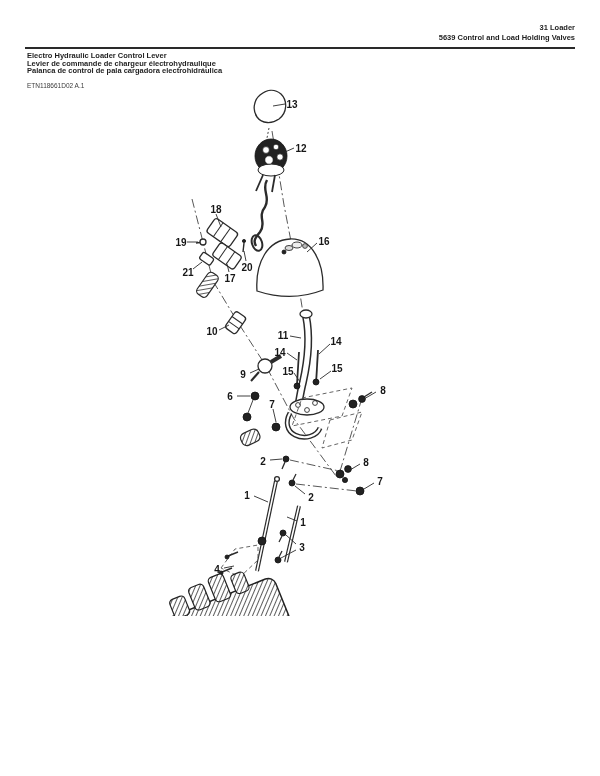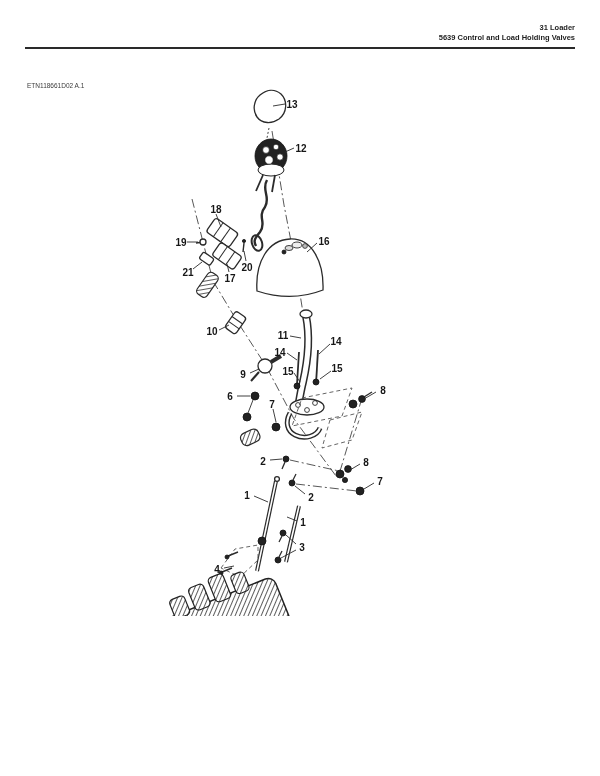--- a/index.html
+++ b/index.html
@@ -48,20 +48,25 @@
 <body>
 
 <div id="page">
 
   <div class="hdr-right">
     <div>31 Loader</div>
     <div>5639 Control and Load Holding Valves</div>
   </div>
   <div class="rule rule-top"></div>
 
+  <div class="title-block">
+    <div>Electro Hydraulic Loader Control Lever</div>
+    <div>Levier de commande de chargeur électrohydraulique</div>
+    <div>Palanca de control de pala cargadora electrohidráulica</div>
+  </div>
   <div class="fig-ref-top">ETN118661D02 A.1</div>
 
   <svg id="diagram-svg" width="600" height="776" viewBox="0 0 600 776" xmlns="http://www.w3.org/2000/svg">
     <defs>
       <pattern id="hatch" width="4" height="4" patternUnits="userSpaceOnUse" patternTransform="rotate(45)">
         <rect width="4" height="4" fill="#ffffff"></rect>
         <line x1="0" y1="0" x2="0" y2="4" stroke="#333" stroke-width="1.6"></line>
       </pattern>
     </defs>
 

